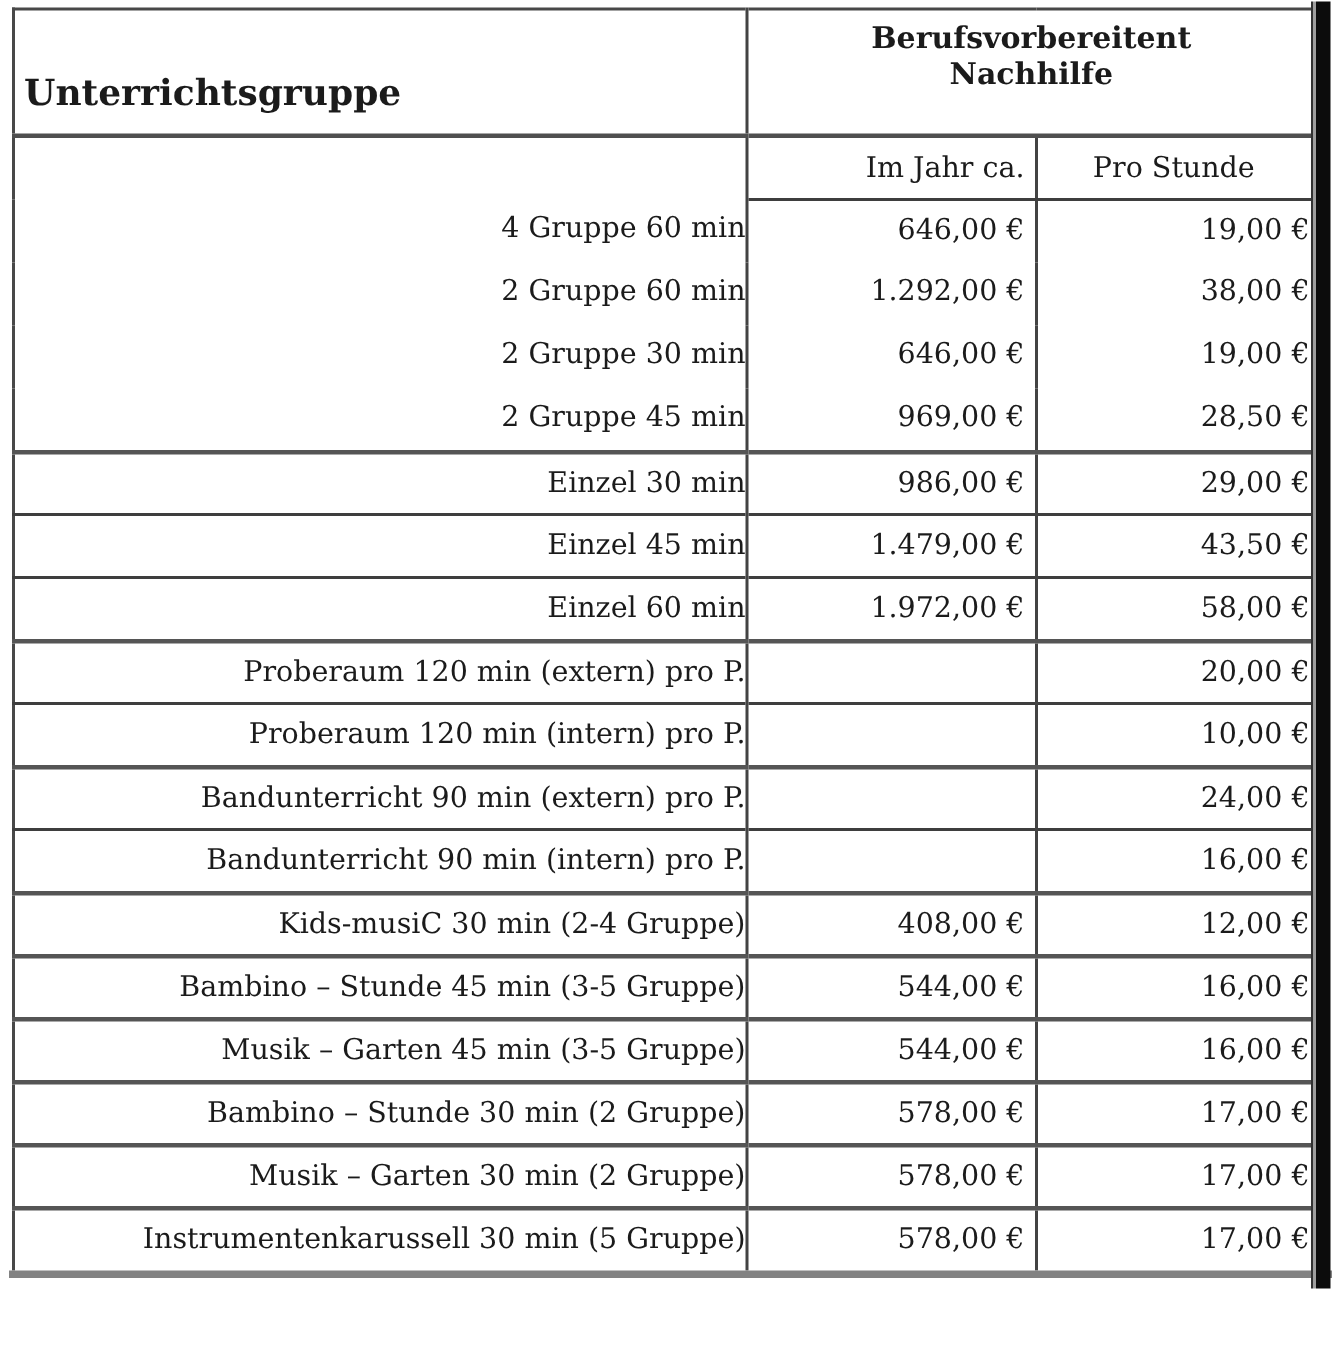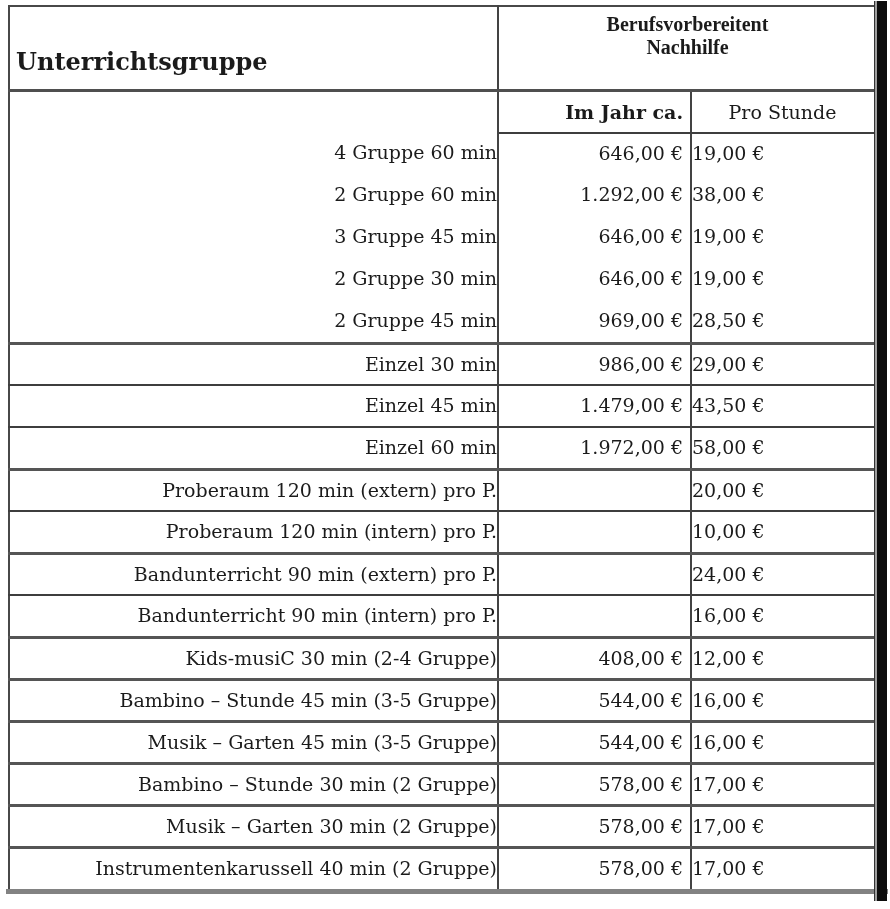--- a/index.html
+++ b/index.html
@@ -45,55 +45,53 @@
     padding: 0 0 13px 6px;
     font-weight: bold;
     font-size: 24px;
     border-right: 2px solid #434343;
   }
   .h-main {
     vertical-align: top;
     text-align: center;
     font-weight: bold;
     font-size: 20px;
-    font-family: Liberation Serif, serif;
   }
   .h-main-line1 { margin-top: 6px; }
   .h-main-line2 { margin-top: 0; }
 
   
   .subheader-row th {
     height: 43px;
     border-top: 3px solid #4f4f4f;
     vertical-align: top;
     padding-top: 9px;
   }
   .s-left  { border-right: 2px solid #434343; }
   .s-year  {
     text-align: right;
     padding-right: 7px;
     border-right: 2px solid #434343;
     border-bottom: 2px solid #3e3e3e;
-    font-weight: bold;
   }
   .s-hour  {
     text-align: center;
     padding-right: 3px;
     border-bottom: 2px solid #3e3e3e;
   }
 
   
   tbody td {
     height: 42px;
     vertical-align: top;
     padding-top: 8px;
   }
   td.c-label { text-align: right;  padding-left: 6px;  border-right: 2px solid #434343; }
   td.c-year  { text-align: right; padding-right: 7px; border-right: 2px solid #434343; margin-left: 19px; }
-  td.c-hour  { padding-right: 3px; }
+  td.c-hour  { text-align: right; padding-right: 3px; }
 
   tr.sep-none  td { border-top: none; }
   tr.sep-thin  td { border-top: 2px solid #3e3e3e; }
   tr.sep-thick td { border-top: 3px solid #555555; }
 
   
   .bar-bottom {
     width: 882px;
     height: 5px;
     margin-left: -2px;
@@ -139,25 +137,20 @@
             <td class="c-label">4 Gruppe 60 min</td>
             <td class="c-year">646,00 €</td>
             <td class="c-hour">19,00 €</td>
           </tr>
           <tr class="sep-none">
             <td class="c-label">2 Gruppe 60 min</td>
             <td class="c-year">1.292,00 €</td>
             <td class="c-hour">38,00 €</td>
           </tr>
           <tr class="sep-none">
-            <td class="c-label">3 Gruppe 45 min</td>
-            <td class="c-year">646,00 €</td>
-            <td class="c-hour">19,00 €</td>
-          </tr>
-          <tr class="sep-none">
             <td class="c-label">2 Gruppe 30 min</td>
             <td class="c-year">646,00 €</td>
             <td class="c-hour">19,00 €</td>
           </tr>
           <tr class="sep-none">
             <td class="c-label">2 Gruppe 45 min</td>
             <td class="c-year">969,00 €</td>
             <td class="c-hour">28,50 €</td>
           </tr>
           <tr class="sep-thick">
@@ -214,21 +207,21 @@
             <td class="c-label">Bambino – Stunde 30 min (2 Gruppe)</td>
             <td class="c-year">578,00 €</td>
             <td class="c-hour">17,00 €</td>
           </tr>
           <tr class="sep-thick">
             <td class="c-label">Musik – Garten 30 min (2 Gruppe)</td>
             <td class="c-year">578,00 €</td>
             <td class="c-hour">17,00 €</td>
           </tr>
           <tr class="sep-thick">
-            <td class="c-label">Instrumentenkarussell 40 min (2 Gruppe)</td>
+            <td class="c-label">Instrumentenkarussell 30 min (5 Gruppe)</td>
             <td class="c-year">578,00 €</td>
             <td class="c-hour">17,00 €</td>
           </tr>
         </tbody>
     </table>
 
     <div class="bar-bottom"></div>
     <div class="bar-right"></div>
   </div>
 </div>

